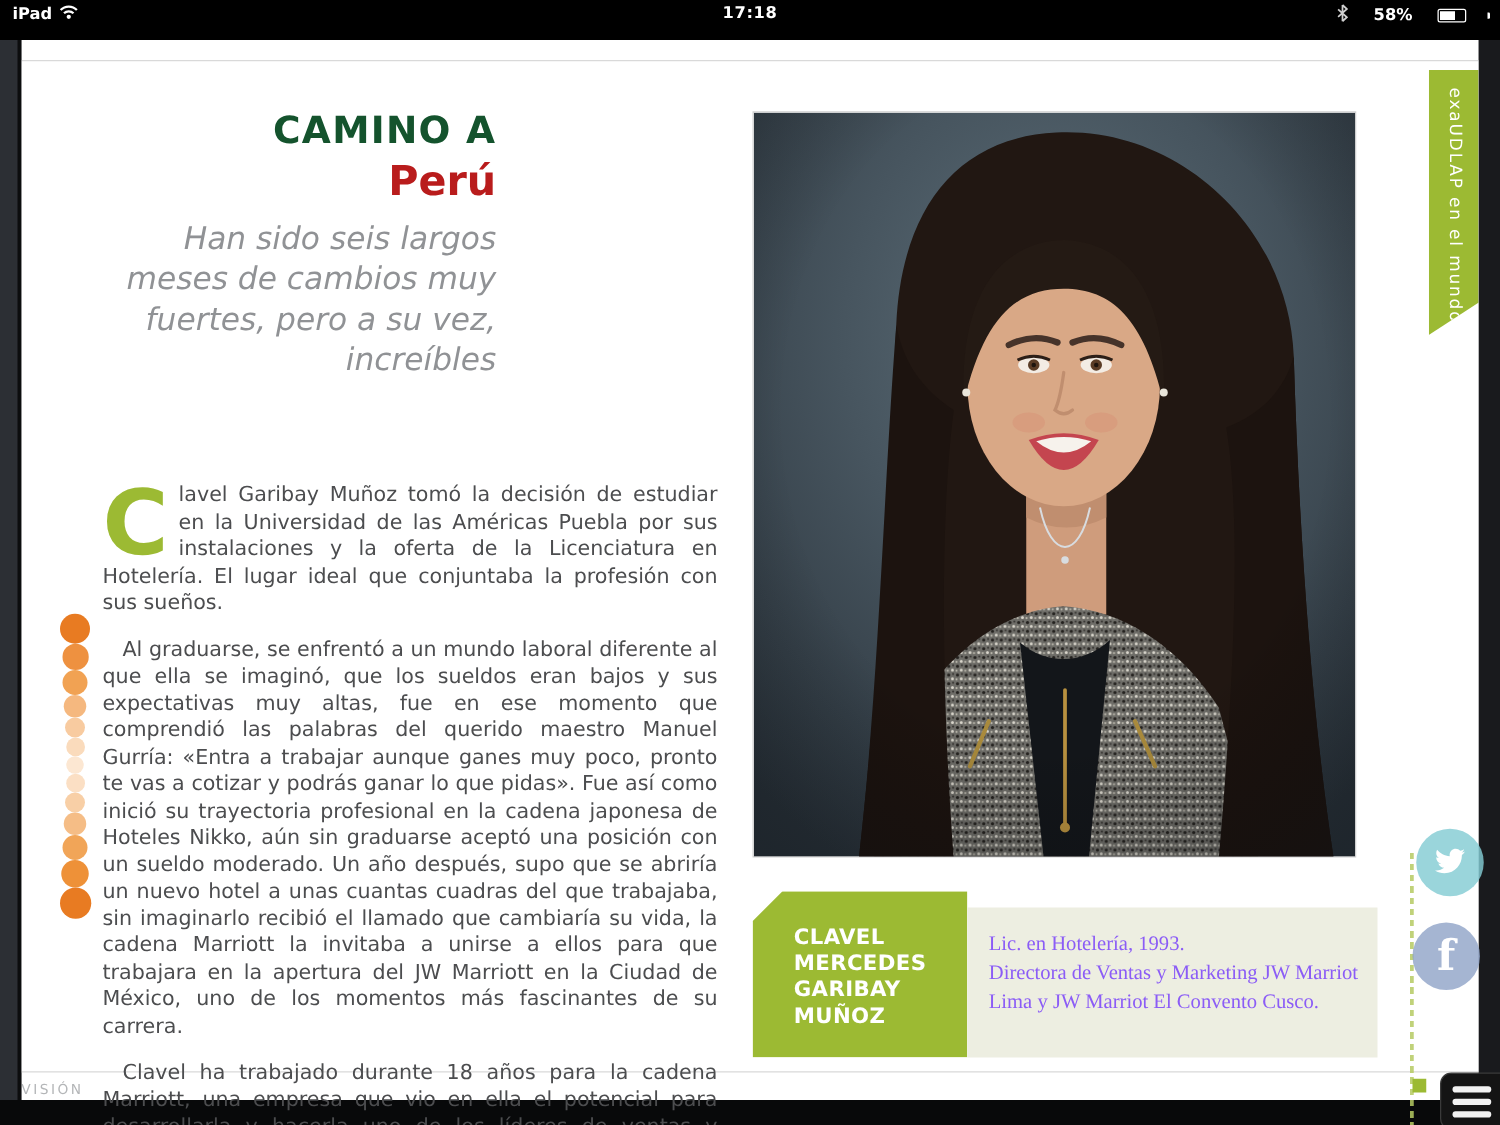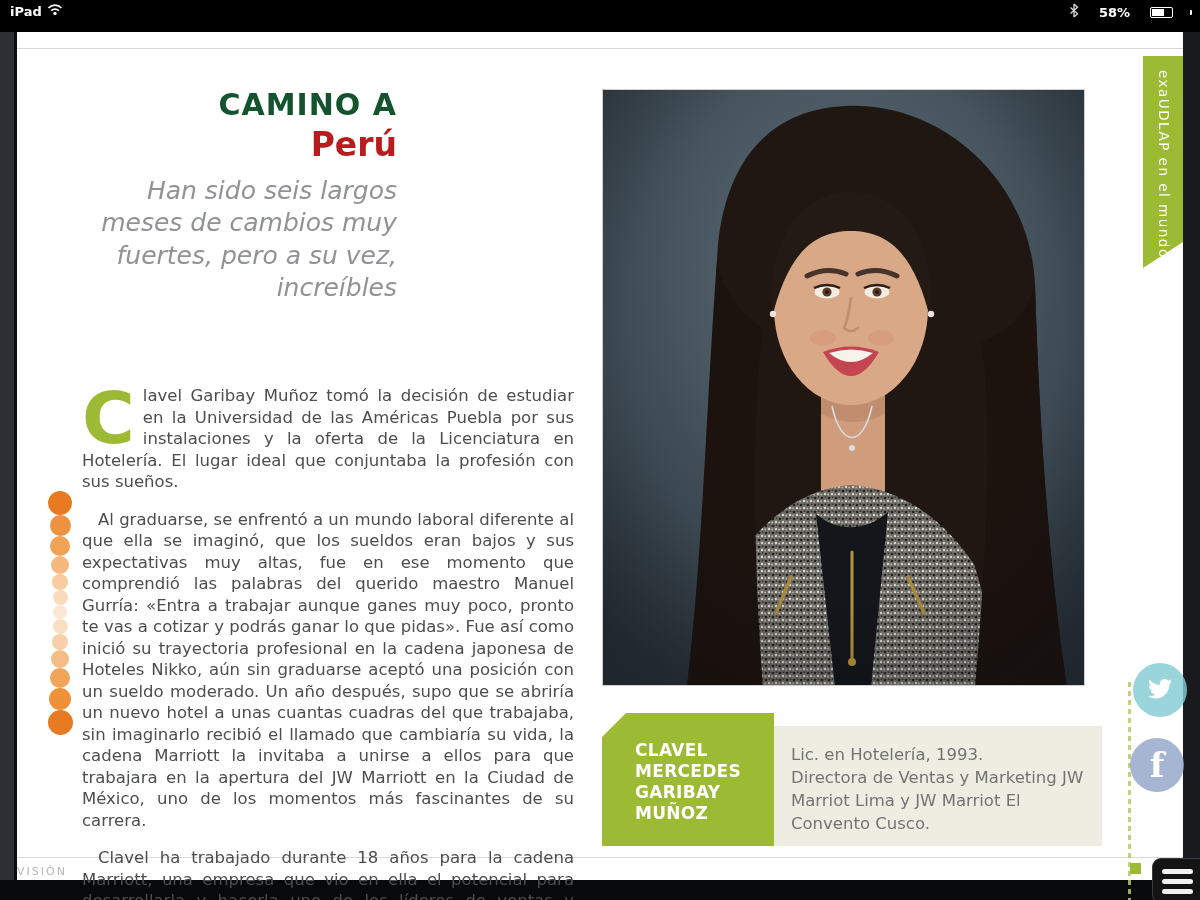--- a/index.html
+++ b/index.html
@@ -4,21 +4,21 @@
 <style>
   * { margin:0; padding:0; box-sizing:border-box; }
   html,body { width:1200px; height:900px; overflow:hidden; background:#08090a;
               font-family:"DejaVu Sans","Liberation Sans",sans-serif; }
   #screen { position:relative; width:1200px; height:900px; background:#08090a; }
 
   
   .statusbar { position:absolute; left:0; top:0; width:1200px; height:32px; background:#000;
                color:#fff; font-size:13px; font-weight:bold; z-index:40; }
   .sb-left { position:absolute; left:10px; top:3px; display:flex; align-items:center; gap:5px; }
-  .sb-time { position:absolute; left:0; right:0; top:3px; text-align:center; letter-spacing:.5px;margin-top:26px; }
+  .sb-time { position:absolute; left:0; right:0; top:3px; text-align:center; letter-spacing:.5px; }
   .sb-right { position:absolute; right:8px; top:3px; display:flex; align-items:center; gap:20px; }
   .batt { width:23px; height:11px; border:1px solid #fff; border-radius:2px; position:relative; }
   .batt .fill { position:absolute; left:1px; top:1px; bottom:1px; width:58%; background:#fff; }
   .batt-nub { width:2px; height:5px; background:#fff; border-radius:0 1px 1px 0; margin-left:-3px; }
 
   
   .bezel-left  { position:absolute; left:0; top:22px; width:17px; height:858px; background:#2c2f34; border-right:3px solid #0c0d0e; z-index:5; }
   .bezel-right { position:absolute; right:0; top:22px; width:17px; height:858px; background:#191a1d; z-index:5; }
   .backdrop { position:absolute; left:17px; top:22px; width:1166px; height:858px; background:#fff; z-index:1; }
   .page { position:absolute; left:17px; top:48px; width:1166px; height:810px; background:#fff;
@@ -45,21 +45,21 @@
   
   .photo { position:absolute; left:585px; top:40px; width:483px; height:597px;
            border:1px solid #cfcfcf; overflow:hidden; }
 
   
   .namebox { position:absolute; left:585px; top:664px; width:172px; height:133px; background:#9cba33;
              clip-path:polygon(24px 0, 100% 0, 100% 100%, 0 100%, 0 24px);
              color:#fff; font-weight:bold; font-size:17px; line-height:21px;
              padding:27px 10px 0 33px; letter-spacing:.3px; }
   .credbox { position:absolute; left:757px; top:677px; width:328px; height:120px; background:#edeee1;
-             color:#737373; font-size:16.5px; line-height:23px; padding:17px 14px 16px 17px; }
+             color:#8b5cf6; font-size:16.5px; line-height:23px; padding:17px 14px 16px 17px;font-family:Liberation Serif, serif; }
 
   
   .side-tab { position:absolute; left:1126px; top:7px; width:40px; height:212px; background:#9cba33;
               clip-path:polygon(0 0, 100% 0, 100% calc(100% - 26px), 0 100%); }
   .side-tab .vtxt { writing-mode:vertical-rl; color:#fff; font-size:13.5px; letter-spacing:1.5px;
                     margin:14px 0 0 13px; }
 
   
   .dotted-rule { position:absolute; left:1111px; top:633px; width:3px; height:218px;
                  background:repeating-linear-gradient(to bottom,#b5ca62 0 5px,transparent 5px 9px);

